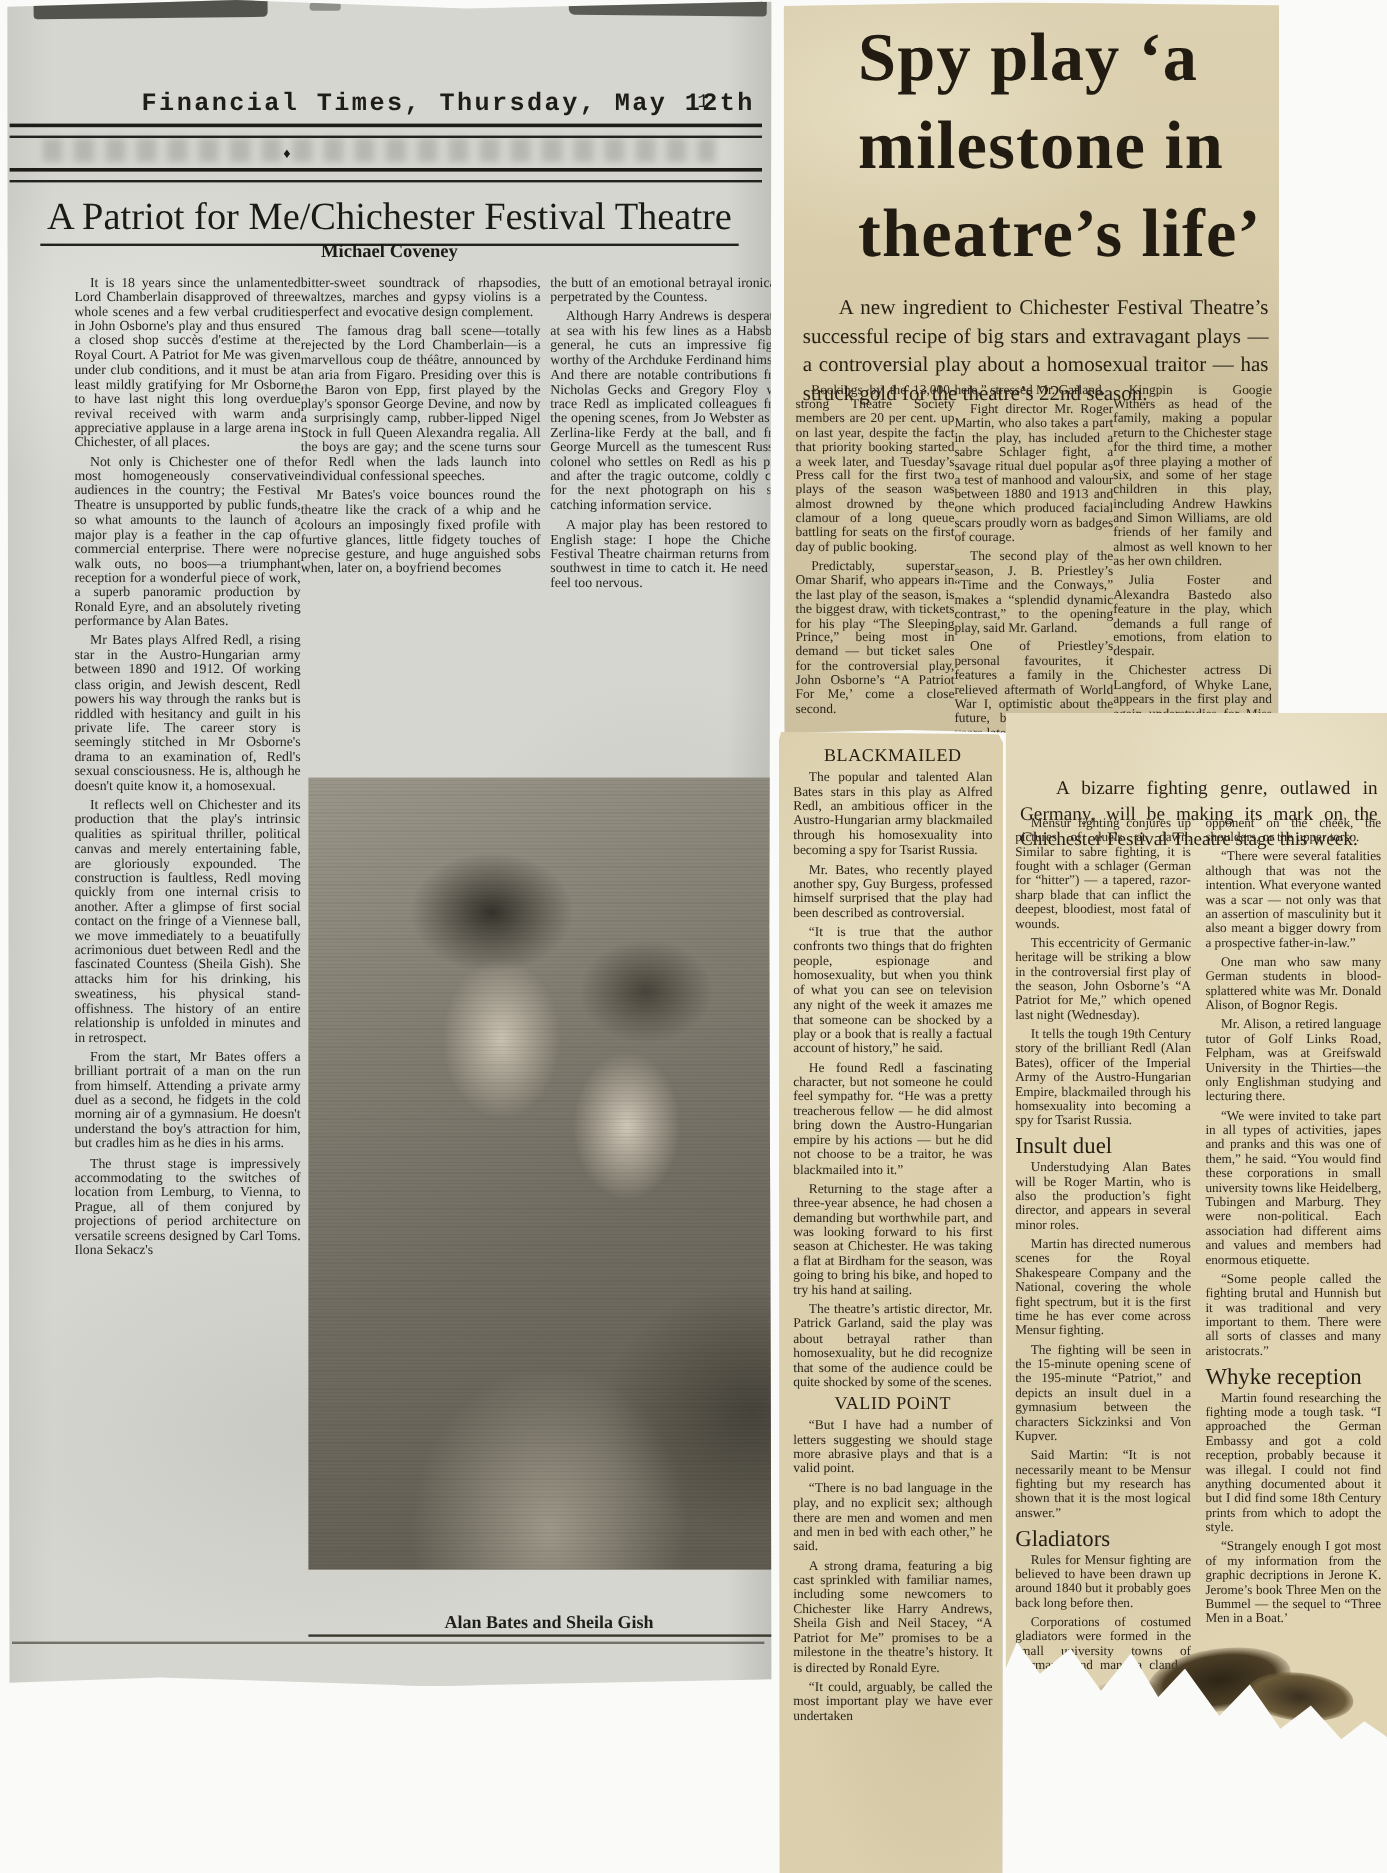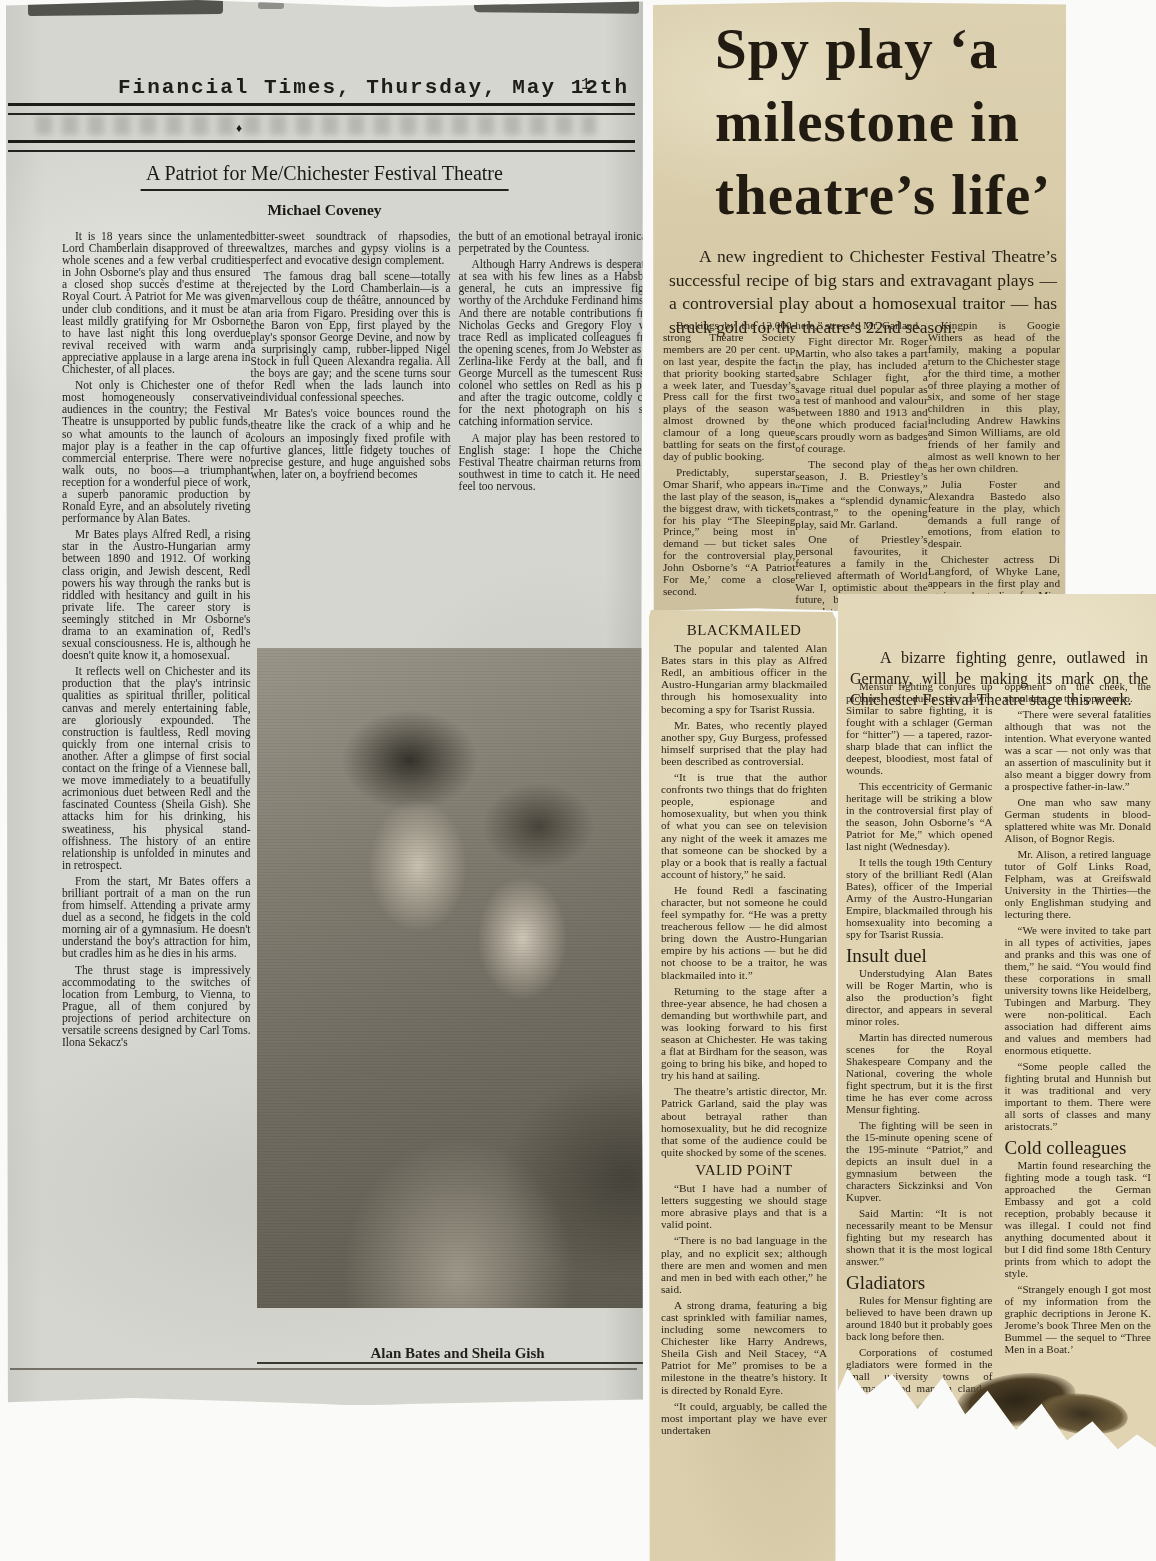--- a/index.html
+++ b/index.html
@@ -37,21 +37,21 @@
   .rule-a { top:103px; }
   .rule-b { top:140px; }
   .ghost {
     position:absolute; left:30px; top:115px; width:560px; height:20px; opacity:.35;
     background:repeating-linear-gradient(90deg, rgba(55,55,50,.55) 0 16px, rgba(55,55,50,.06) 16px 26px);
     filter:blur(3px);
   }
   .ink-mark { position:absolute; left:230px; top:121px; font-size:12px; color:#1b1a17; }
   .review-title {
     position:absolute; left:50%; top:162px; transform:translateX(-50%);
-    font-size:20px; white-space:nowrap; color:#1b1a17;
+    font-size:32px; white-space:nowrap; color:#1b1a17;
     border-bottom:2.5px solid #22211e; padding:0 6px 4px 6px;
   }
   .review-byline {
     position:absolute; left:50%; top:201px; transform:translateX(-50%);
     font-weight:bold; font-size:15.5px; color:#1b1a17; white-space:nowrap;
   }
   .ft-cols { position:absolute; left:8px; top:230px; right:4px; display:flex; gap:0;margin-left:48px; }
   .ft-col { width:200px; font-size:11.5px; line-height:12.1px; }
   .ft-right-wrap { position:relative; width:412px; height:1140px; }
   .ft-sub { position:absolute; top:0; display:flex; gap:8px; }
@@ -233,21 +233,21 @@
         <p class="para">Rules for Mensur fighting are believed to have been drawn up around 1840 but it probably goes back long before then.</p>
         <p class="para">Corporations of costumed gladiators were formed in the small university towns of Germany, and many a cland… was fough…</p>
       </div>
     <div class="fight-col cont">
         <p class="para">opponent on the cheek, the shoulders, or the upper torso.</p>
         <p class="para">“There were several fatalities although that was not the intention. What everyone wanted was a scar — not only was that an assertion of masculinity but it also meant a bigger dowry from a prospective father-in-law.”</p>
         <p class="para">One man who saw many German students in blood-splattered white was Mr. Donald Alison, of Bognor Regis.</p>
         <p class="para">Mr. Alison, a retired language tutor of Golf Links Road, Felpham, was at Greifswald University in the Thirties—the only Englishman studying and lecturing there.</p>
         <p class="para">“We were invited to take part in all types of activities, japes and pranks and this was one of them,” he said. “You would find these corporations in small university towns like Heidelberg, Tubingen and Marburg. They were non-political. Each association had different aims and values and members had enormous etiquette.</p>
         <p class="para">“Some people called the fighting brutal and Hunnish but it was traditional and very important to them. There were all sorts of classes and many aristocrats.”</p>
-        <div class="sec-h h-left">Cold colleagues</div>
+        <div class="sec-h h-left">Whyke reception</div>
         <p class="para">Martin found researching the fighting mode a tough task. “I approached the German Embassy and got a cold reception, probably because it was illegal. I could not find anything documented about it but I did find some 18th Century prints from which to adopt the style.</p>
         <p class="para">“Strangely enough I got most of my information from the graphic decriptions in Jerone K. Jerome’s book Three Men on the Bummel — the sequel to “Three Men in a Boat.’</p>
       </div>
   </div>
   <div class="tear t1"></div>
   <div class="tear t2"></div>
   <div class="tear t3"></div>
 </div>
 
 </body></html>

